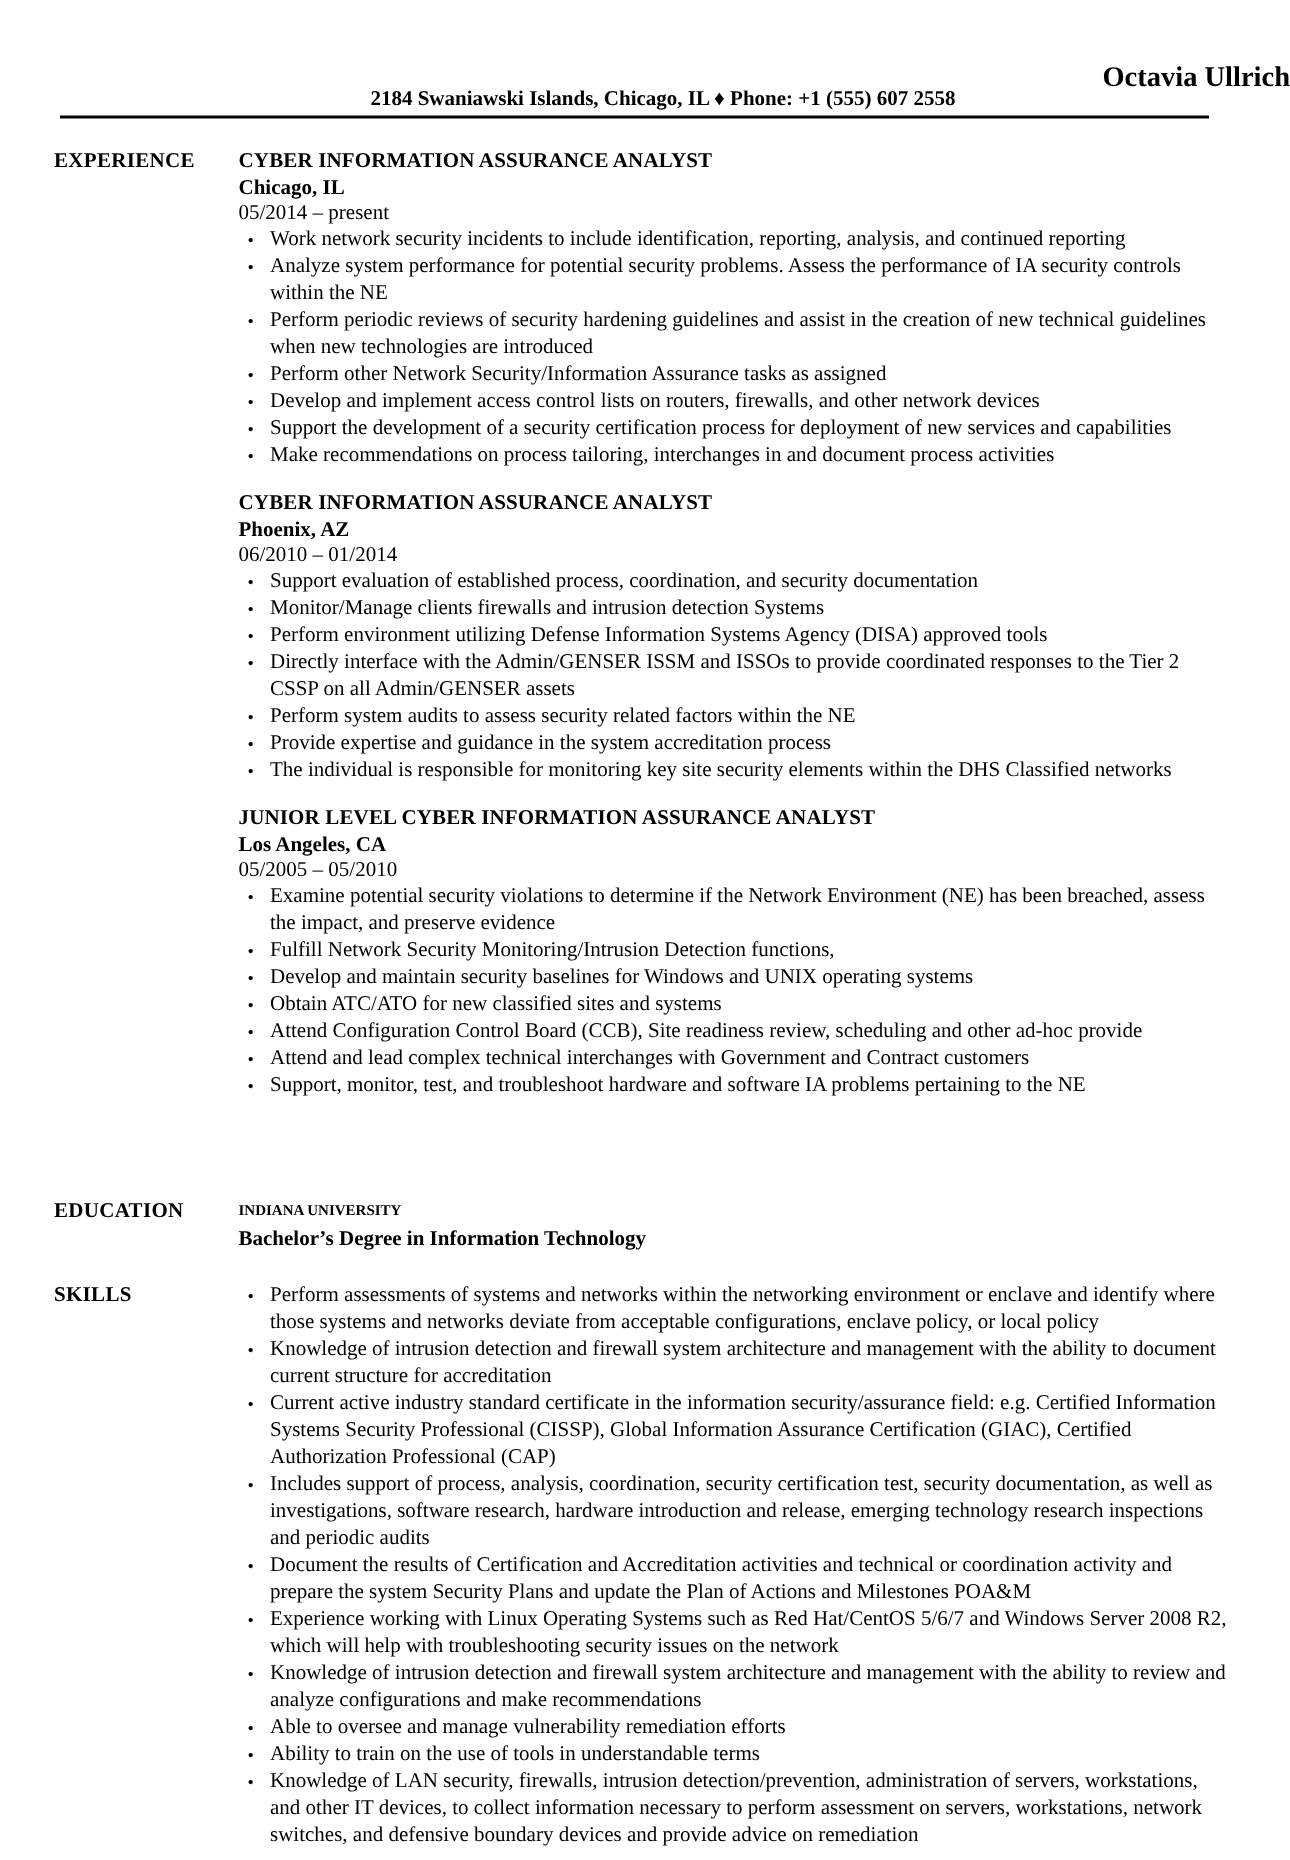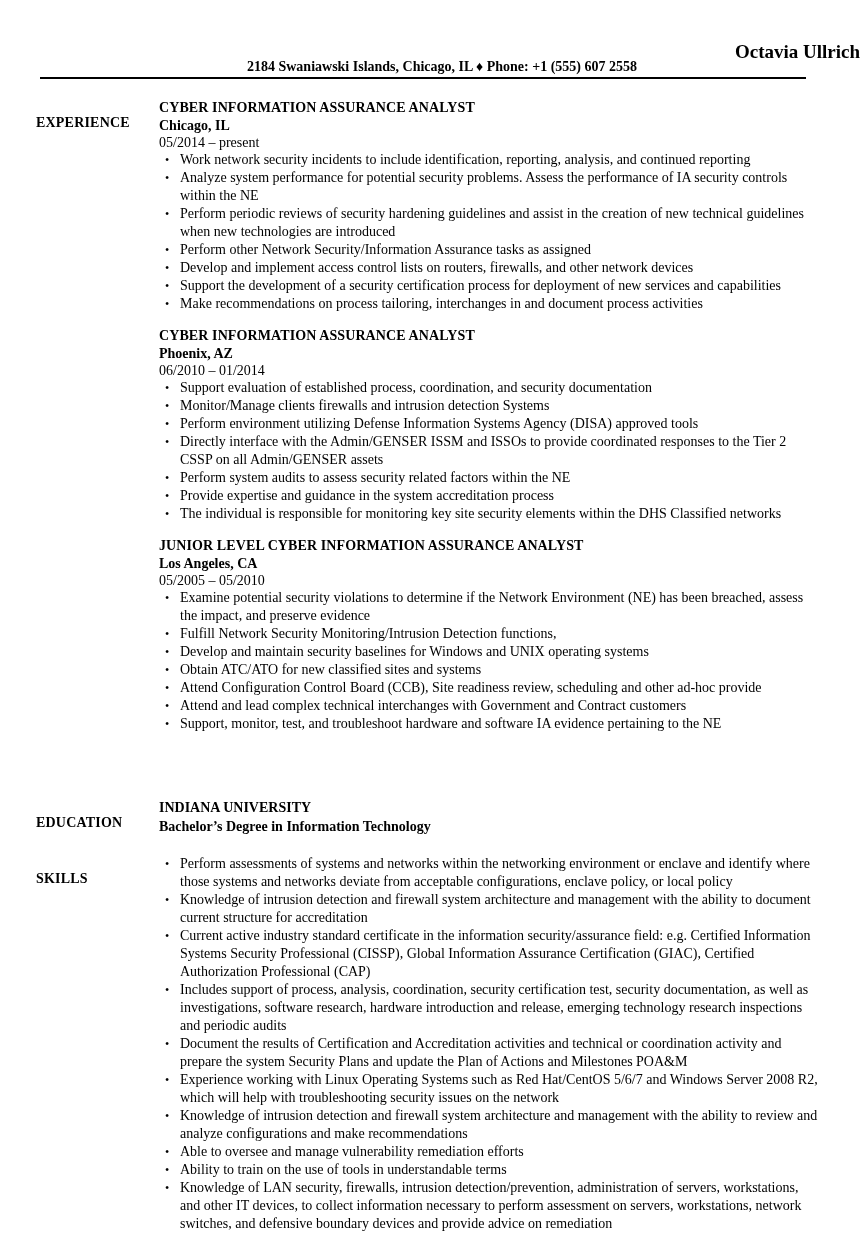--- a/index.html
+++ b/index.html
@@ -51,21 +51,21 @@
       background: #000000;
     }
     .section {
       position: absolute;
       left: 0;
       width: 860px;
     }
     .section-label {
       position: absolute;
       left: 36px;
-      top: 15px;
+      top: 0;
       font-weight: bold;
       font-size: 14px;
       line-height: 18px;
       letter-spacing: 0.2px;
     }
     .section-body {
       position: absolute;
       left: 159px;
       top: 0;
       width: 660px;
@@ -98,21 +98,21 @@
       line-height: 18px;
     }
     ul.bullets li .dot {
       position: absolute;
       left: 6px;
       top: 0;
       font-size: 12px;
     }
     .edu-school {
       font-weight: bold;
-      font-size: 14px;
+      font-size: 10px;
       line-height: 18px;
     }
     .edu-degree {
       font-weight: bold;
       font-size: 14px;
       line-height: 20px;
     }
   </style>
 </head>
 <body>
@@ -161,21 +161,21 @@
         <div class="job-title">JUNIOR LEVEL CYBER INFORMATION ASSURANCE ANALYST</div>
         <div class="job-loc">Los Angeles, CA</div>
         <div class="job-dates">05/2005 – 05/2010</div>
         <ul class="bullets">
           <li><span class="dot">•</span><span>Examine potential security violations to determine if the Network Environment (NE) has been breached, assess the impact, and preserve evidence</span></li>
           <li><span class="dot">•</span><span>Fulfill Network Security Monitoring/Intrusion Detection functions,</span></li>
           <li><span class="dot">•</span><span>Develop and maintain security baselines for Windows and UNIX operating systems</span></li>
           <li><span class="dot">•</span><span>Obtain ATC/ATO for new classified sites and systems</span></li>
           <li><span class="dot">•</span><span>Attend Configuration Control Board (CCB), Site readiness review, scheduling and other ad-hoc provide</span></li>
           <li><span class="dot">•</span><span>Attend and lead complex technical interchanges with Government and Contract customers</span></li>
-          <li><span class="dot">•</span><span>Support, monitor, test, and troubleshoot hardware and software IA evidence pertaining to the NE</span></li>
+          <li><span class="dot">•</span><span>Support, monitor, test, and troubleshoot hardware and software IA problems pertaining to the NE</span></li>
         </ul>
       </div>
 
     </div>
   </div>
 
   <div class="section" style="top:799px;">
     <div class="section-label">EDUCATION</div>
     <div class="section-body">
       <div class="edu-school">INDIANA UNIVERSITY</div>

